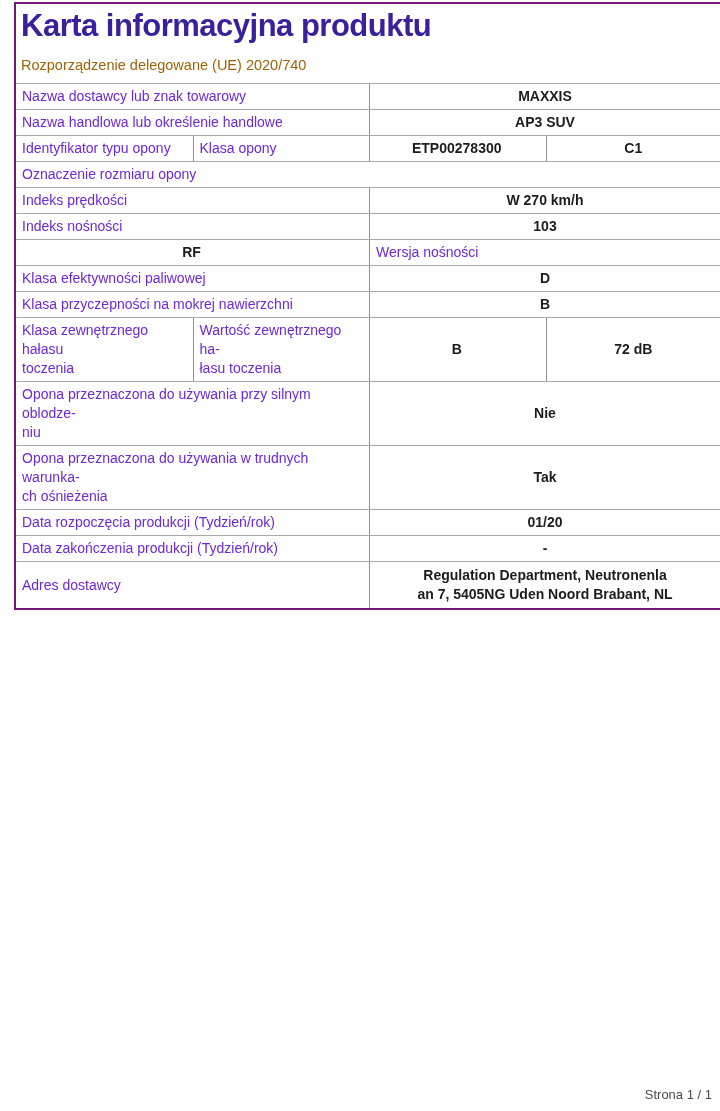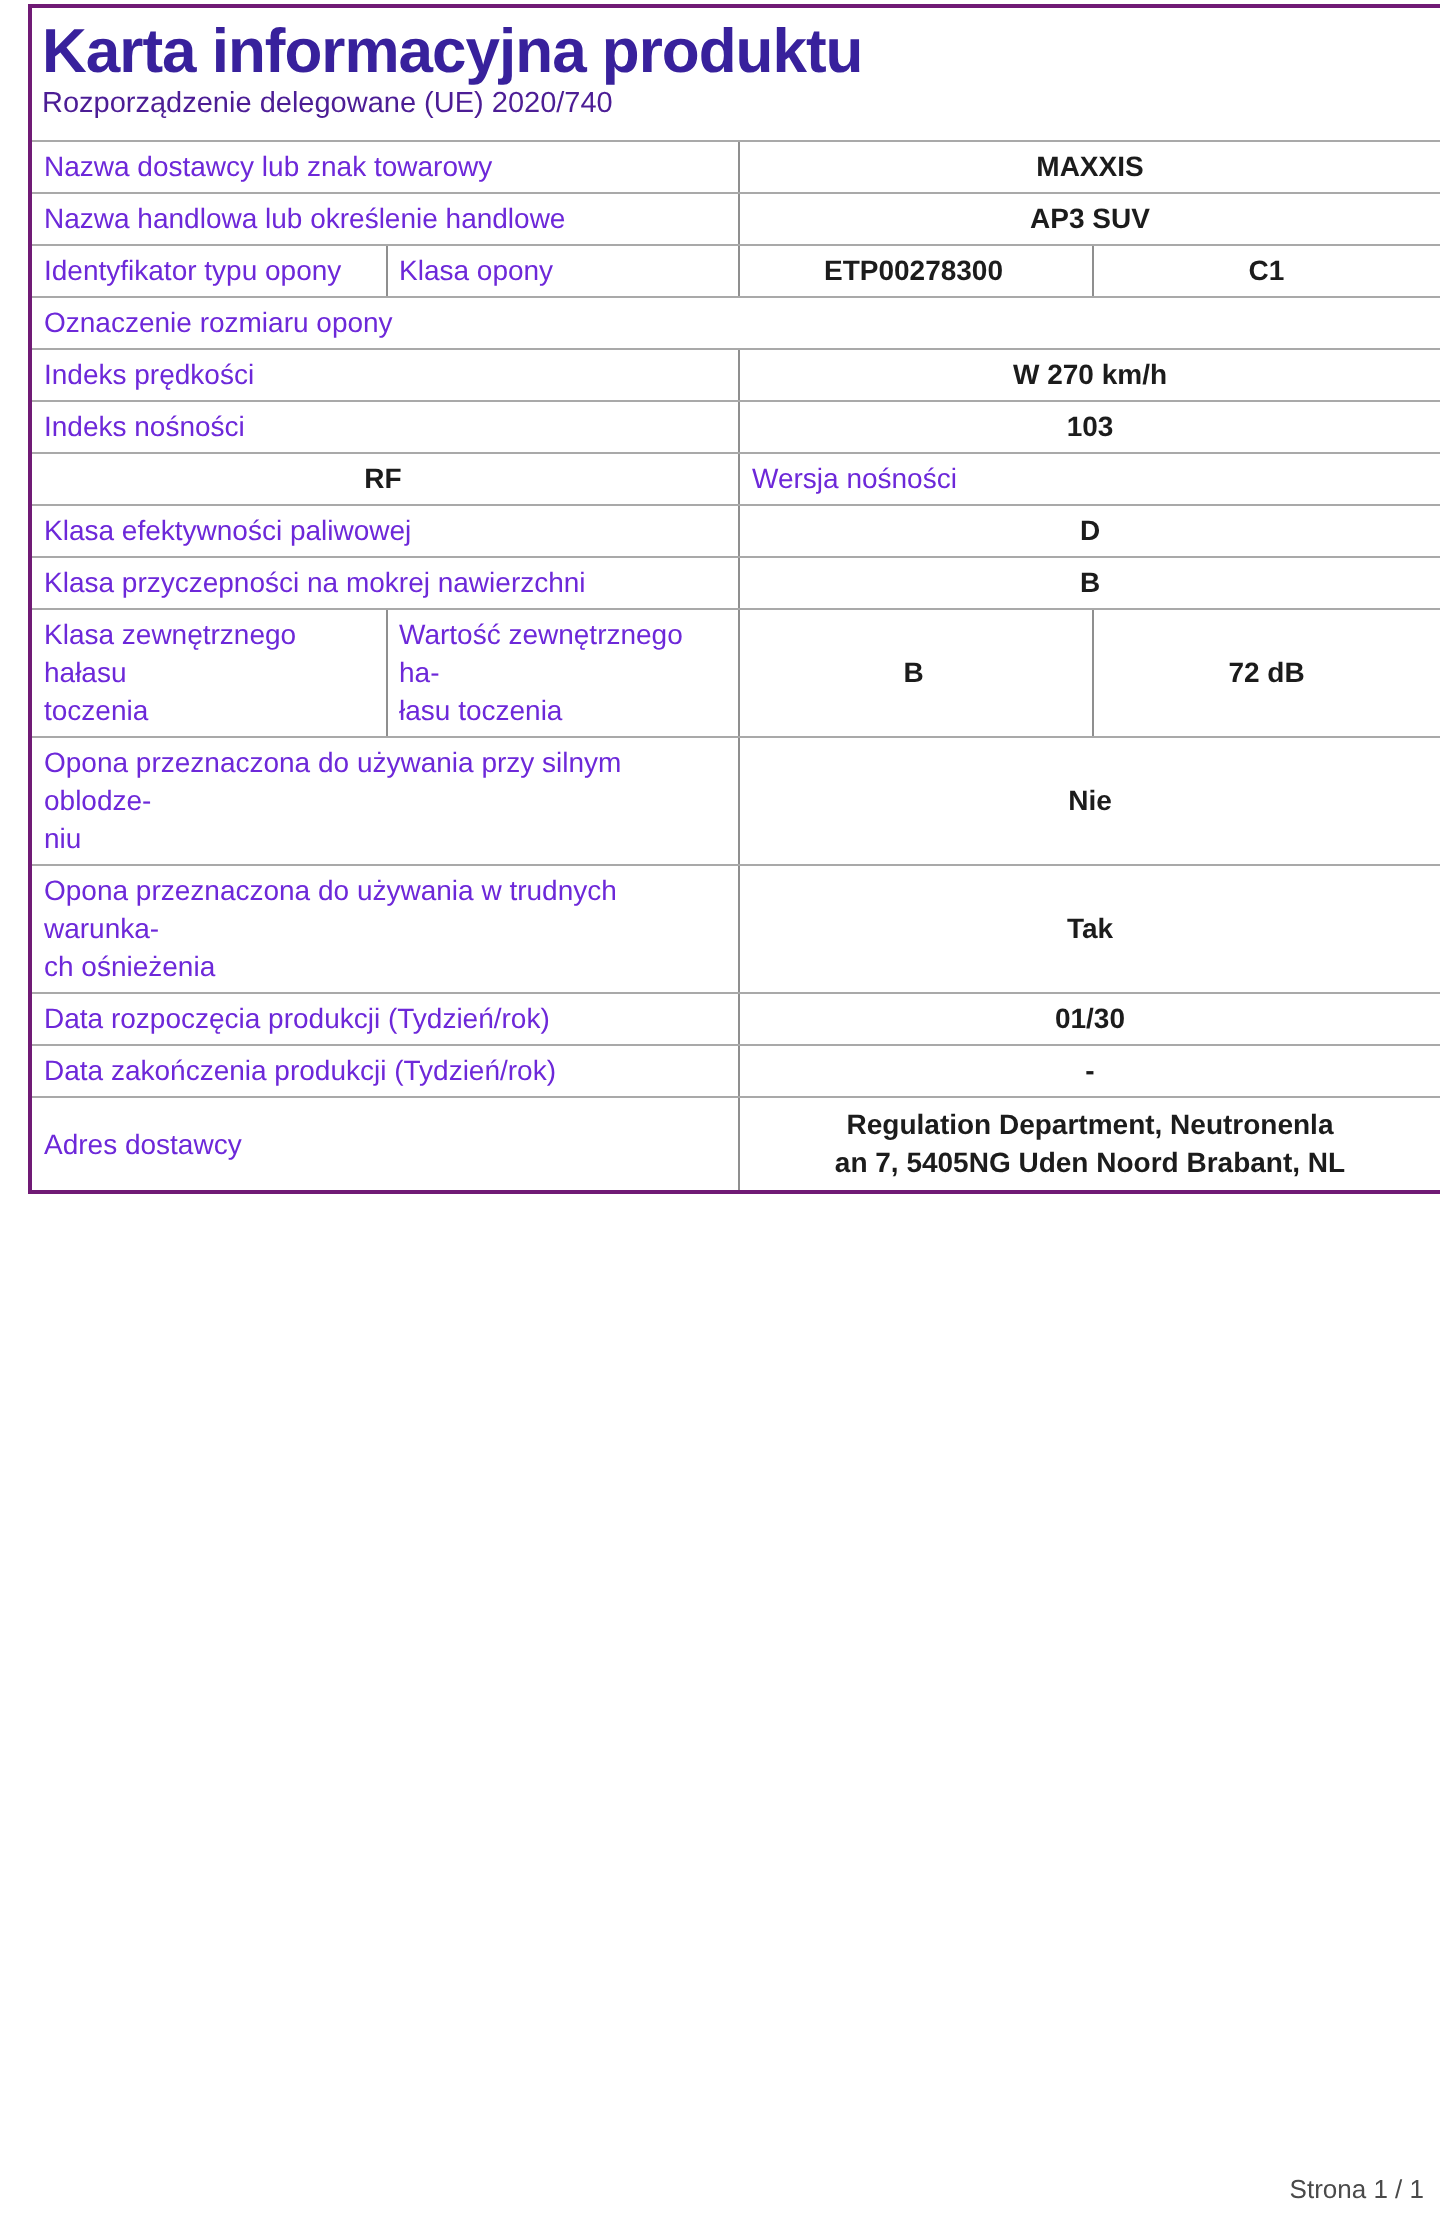--- a/index.html
+++ b/index.html
@@ -25,22 +25,23 @@
   }
   .title {
     margin: 0;
     color: #38219c;
     font-size: 31px;
     font-weight: bold;
     letter-spacing: -0.5px;
     line-height: 1.2;
   }
   .subtitle {
+    margin-top: 13px;
     font-size: 14.5px;
-    color: #4c1d95;
+    color: #a16207;
   }
   .trow {
     display: flex;
     border-top: 1px solid #a9a9a9;
   }
   .cell {
     box-sizing: border-box;
     display: flex;
     flex-direction: column;
     justify-content: center;
@@ -193,21 +194,21 @@
       <div class="cell value c50 tall">
           <span class="line">Tak</span>
         </div>
     </div>
 
     <div class="trow">
       <div class="cell label c50">
           <span class="line">Data rozpoczęcia produkcji (Tydzień/rok)</span>
         </div>
       <div class="cell value c50">
-          <span class="line">01/30</span>
+          <span class="line">01/20</span>
         </div>
     </div>
 
     <div class="trow">
       <div class="cell label c50">
           <span class="line">Data zakończenia produkcji (Tydzień/rok)</span>
         </div>
       <div class="cell value c50">
           <span class="line">-</span>
         </div>

